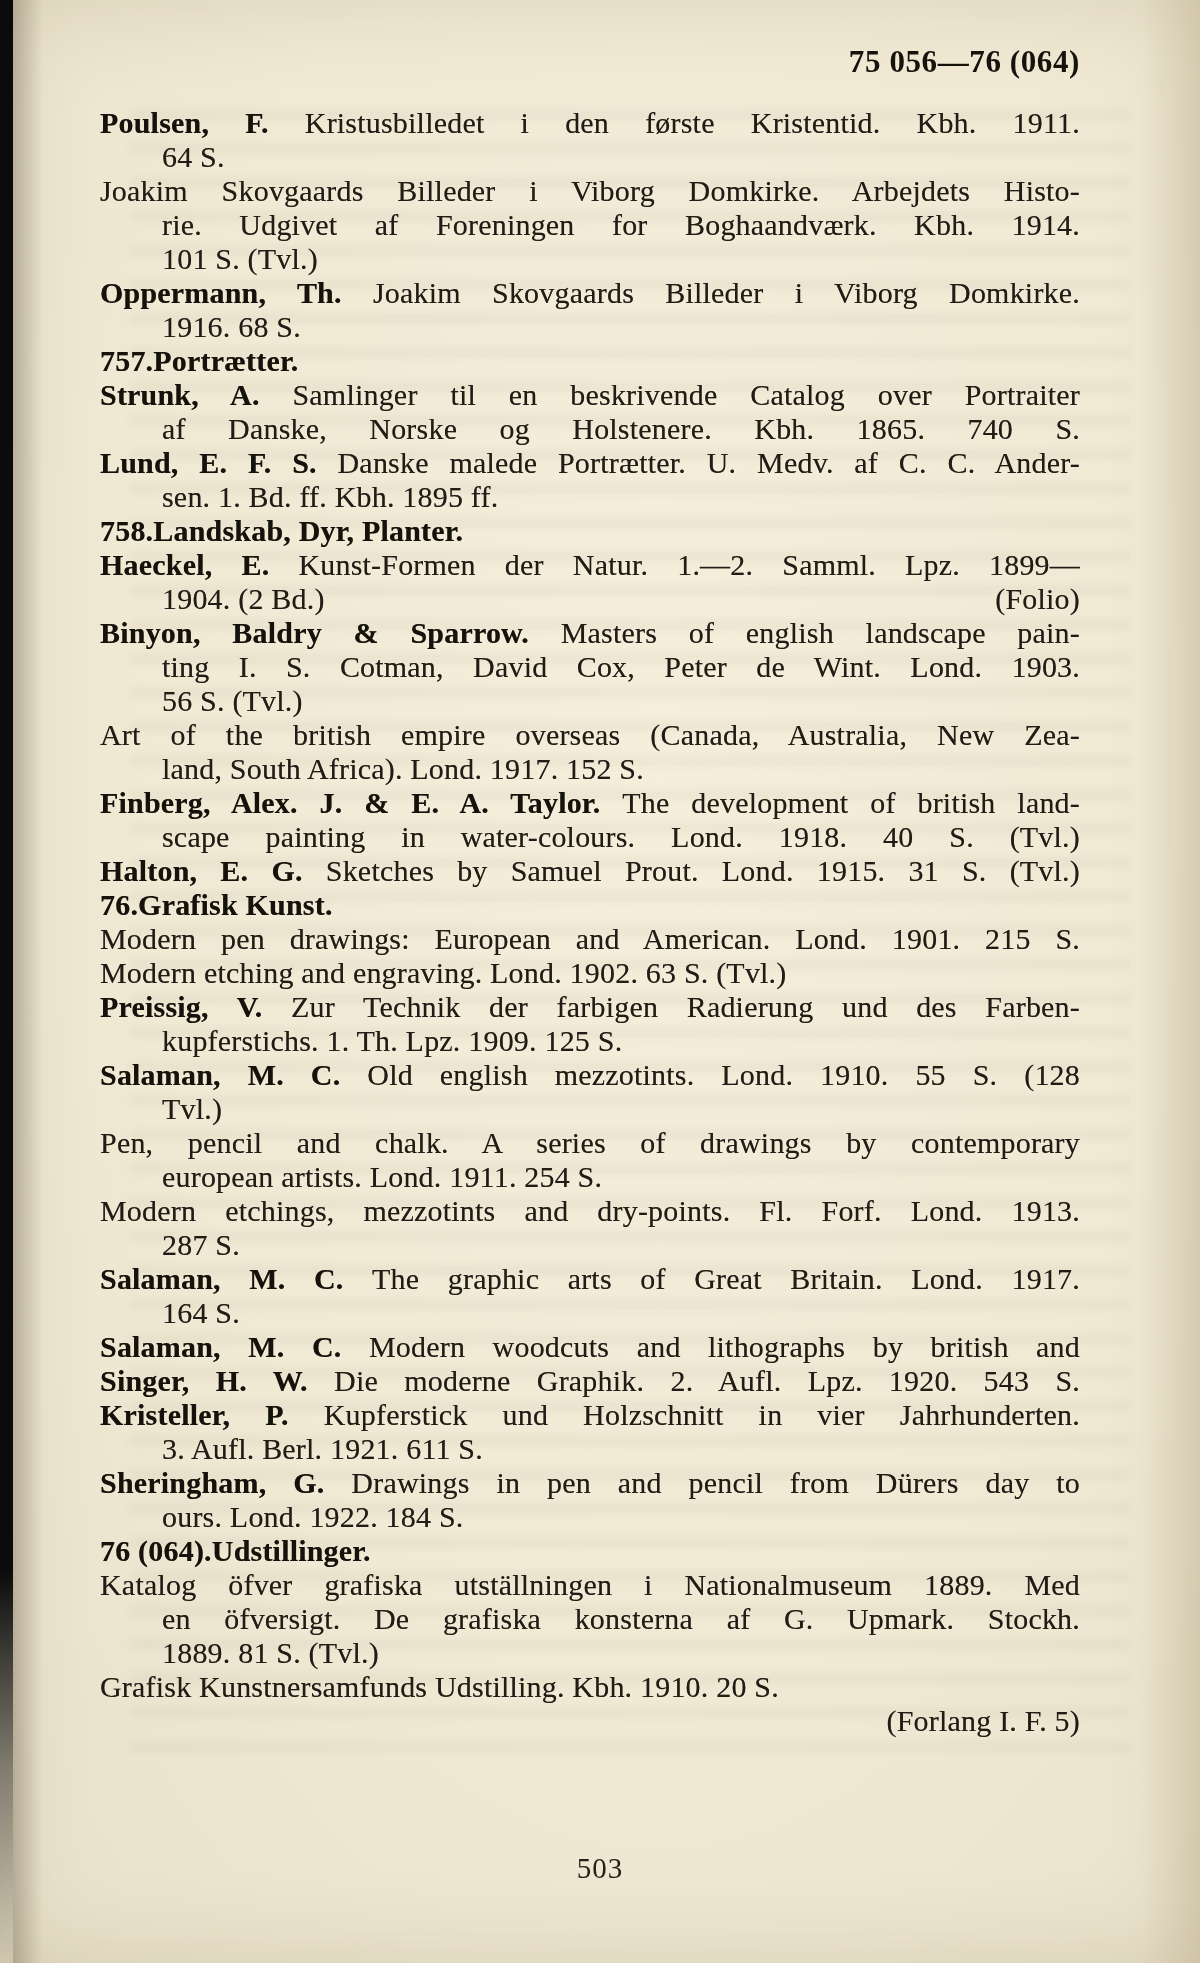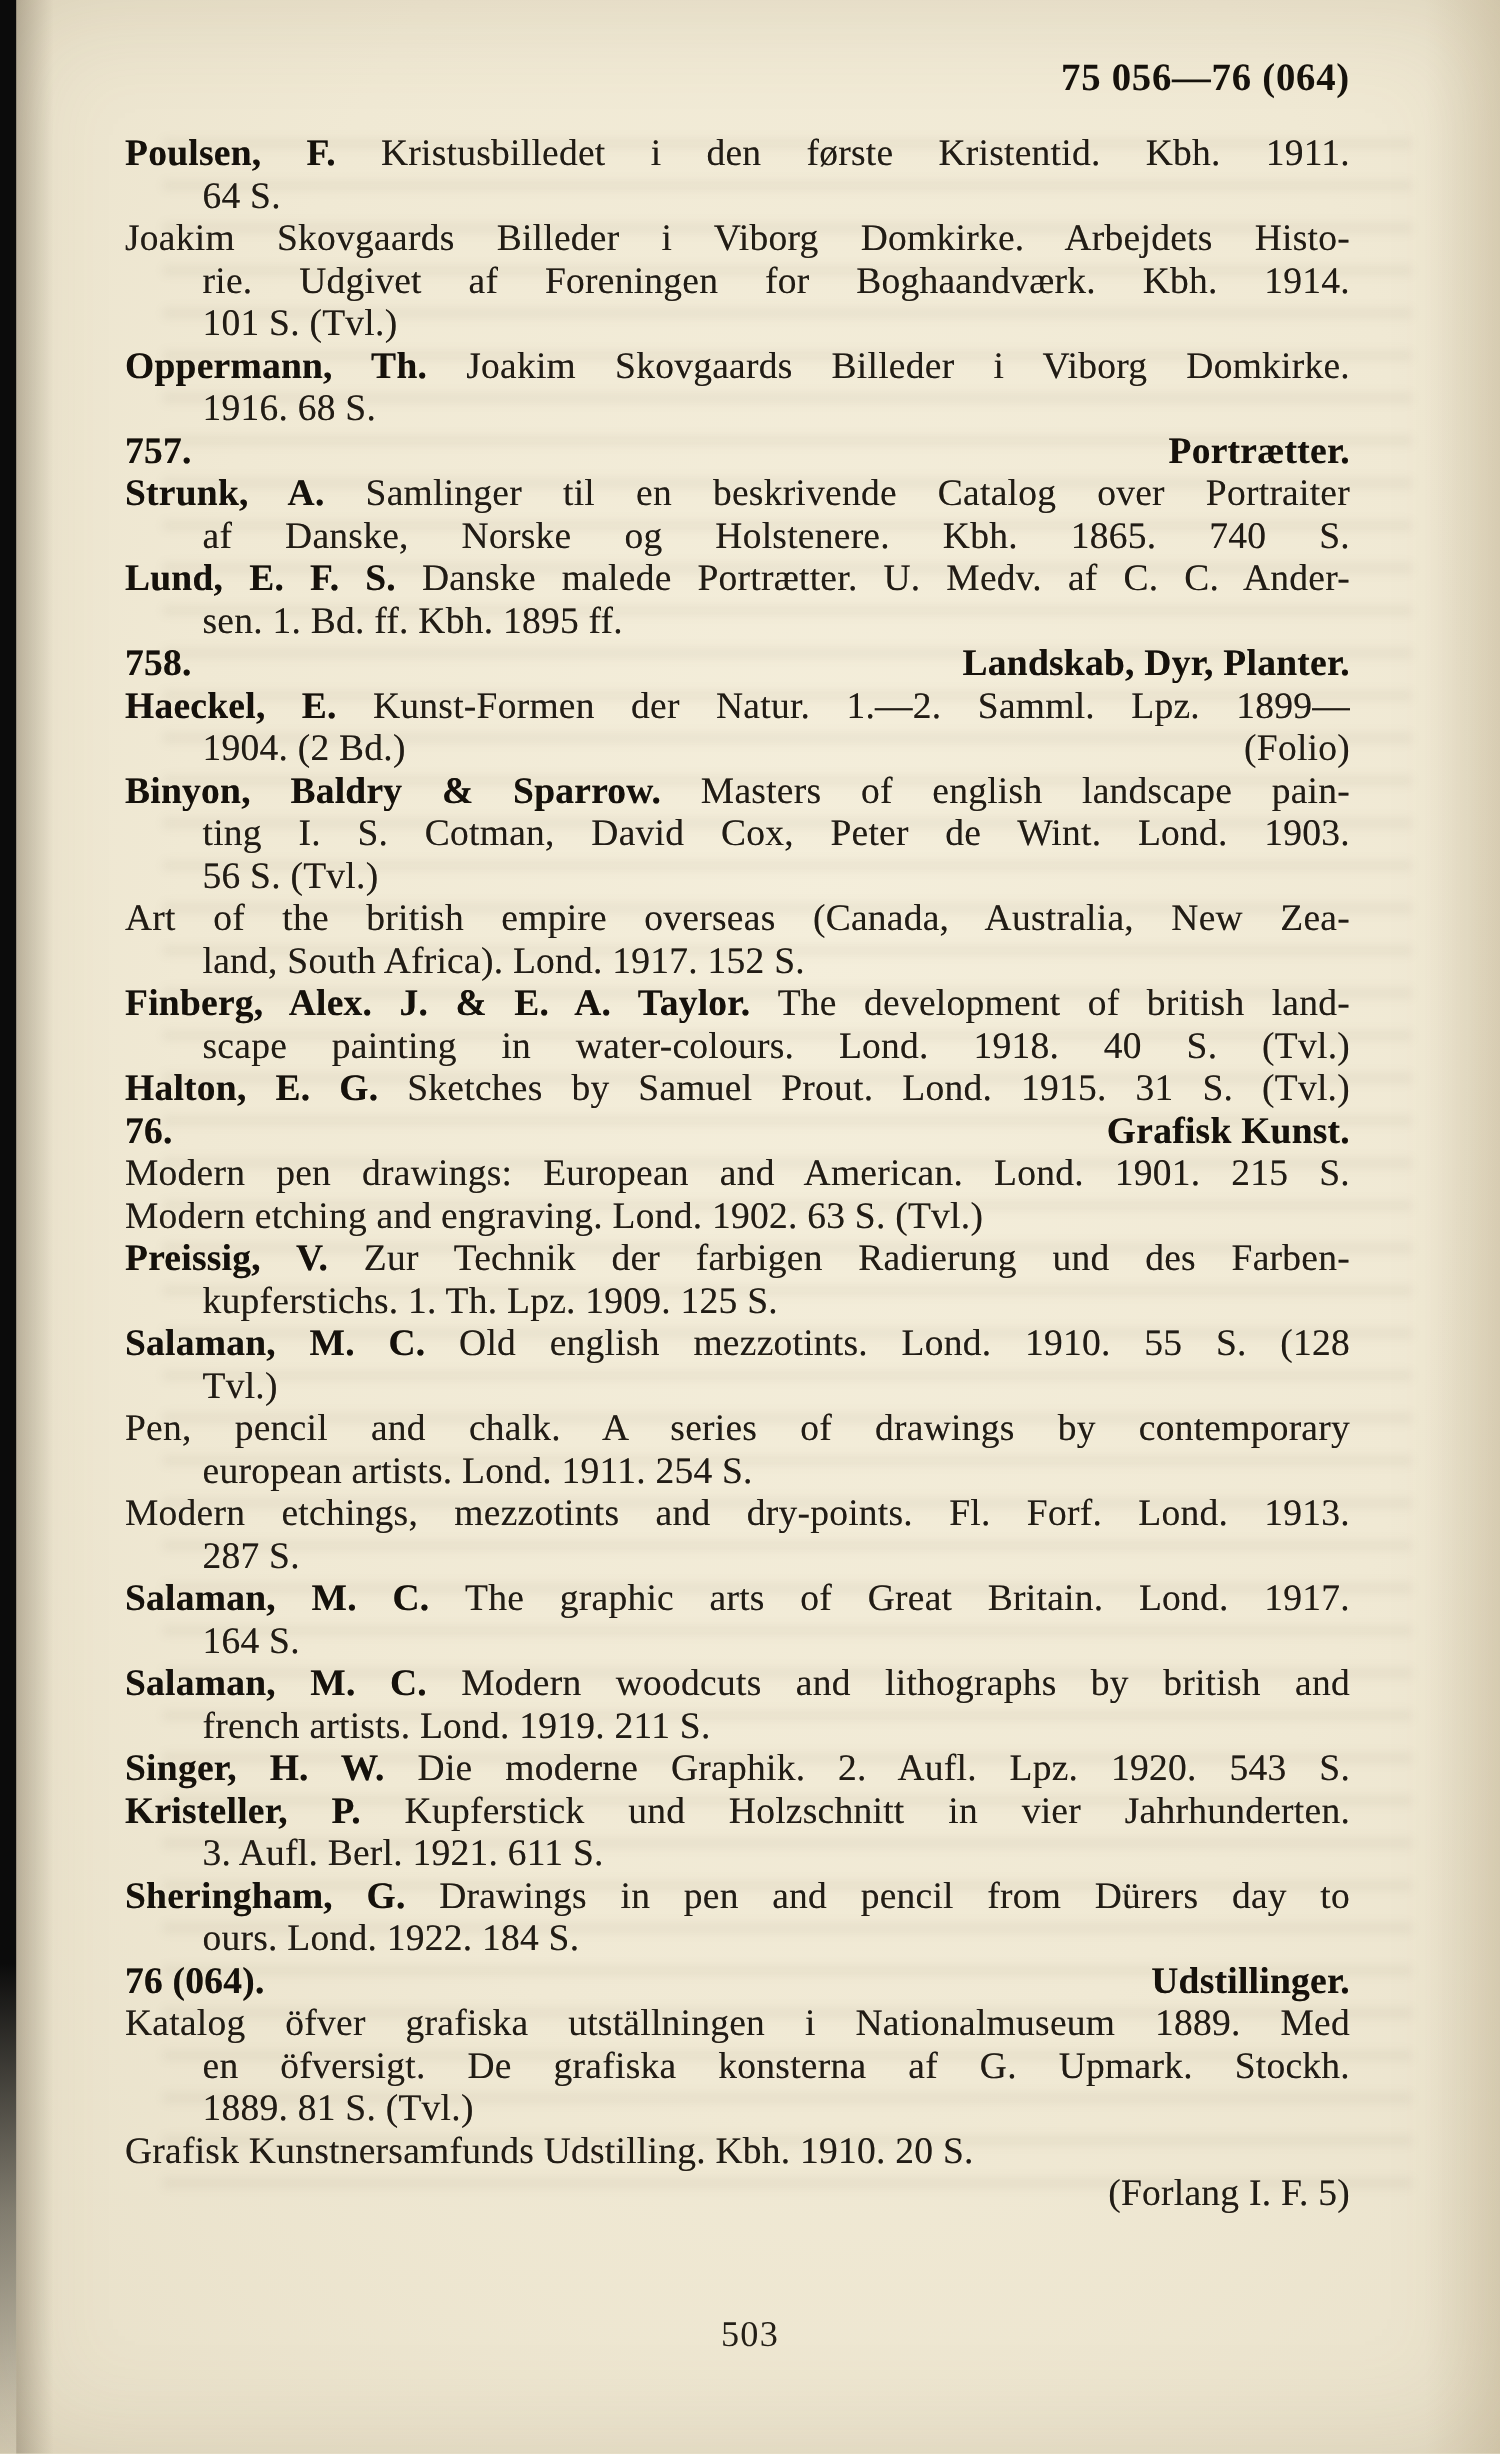--- a/index.html
+++ b/index.html
@@ -73,21 +73,20 @@
   }
   .body-line.indent {
     padding-left: 62px;
   }
   .body-line b {
     font-weight: bold;
     color: #15110b;
   }
   .section-line {
     display: flex;
-    justify-content: space-between;
     font-weight: bold;
     color: #15110b;
   }
   .right-line {
     text-align: right;
   }
   .line-right {
     float: right;
   }
   .page-number {
@@ -151,21 +150,20 @@
       <div class="body-line indent">kupferstichs. 1. Th. Lpz. 1909. 125 S.</div>
       <div class="body-line just"><b>Salaman, M. C. </b>Old english mezzotints. Lond. 1910. 55 S. (128</div>
       <div class="body-line indent">Tvl.)</div>
       <div class="body-line just">Pen, pencil and chalk. A series of drawings by contemporary</div>
       <div class="body-line indent">european artists. Lond. 1911. 254 S.</div>
       <div class="body-line just">Modern etchings, mezzotints and dry-points. Fl. Forf. Lond. 1913.</div>
       <div class="body-line indent">287 S.</div>
       <div class="body-line just"><b>Salaman, M. C. </b>The graphic arts of Great Britain. Lond. 1917.</div>
       <div class="body-line indent">164 S.</div>
       <div class="body-line just"><b>Salaman, M. C. </b>Modern woodcuts and lithographs by british and</div>
-      <div class="body-line indent">french artists. Lond. 1919. 211 S.</div>
       <div class="body-line just"><b>Singer, H. W. </b>Die moderne Graphik. 2. Aufl. Lpz. 1920. 543 S.</div>
       <div class="body-line just"><b>Kristeller, P. </b>Kupferstick und Holzschnitt in vier Jahrhunderten.</div>
       <div class="body-line indent">3. Aufl. Berl. 1921. 611 S.</div>
       <div class="body-line just"><b>Sheringham, G. </b>Drawings in pen and pencil from Dürers day to</div>
       <div class="body-line indent">ours. Lond. 1922. 184 S.</div>
       <div class="body-line section-line">
         <span>76 (064).</span>
         <span>Udstillinger.</span>
       </div>
       <div class="body-line just">Katalog öfver grafiska utställningen i Nationalmuseum 1889. Med</div>

